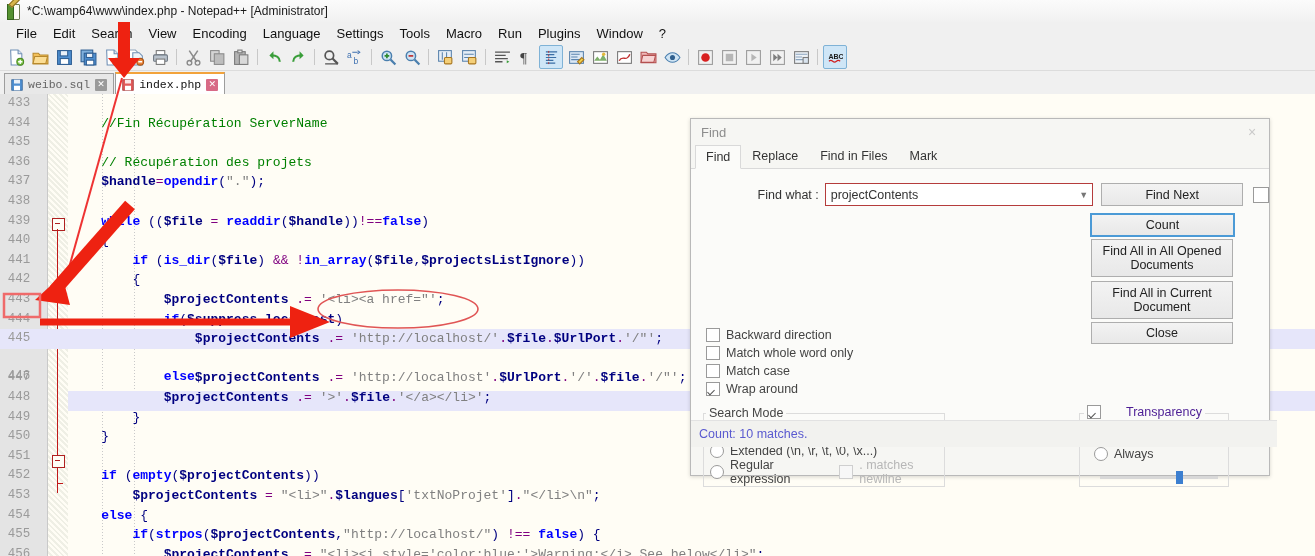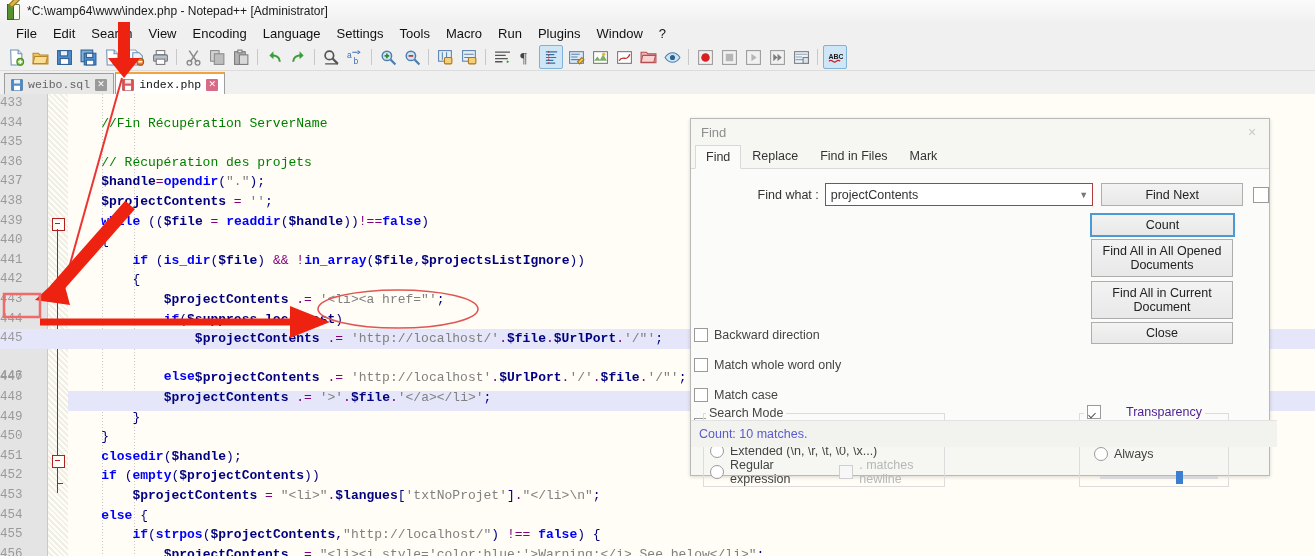--- a/index.html
+++ b/index.html
@@ -41,21 +41,21 @@
   .tabclose{width:12px;height:12px;display:flex;align-items:center;justify-content:center;
     font-size:9px;color:#fff;font-family:"Liberation Sans",sans-serif;line-height:1;border-radius:1px;}
   
   #editor{position:absolute;left:0;top:94px;width:1315px;height:462px;background:#fffdf5;overflow:hidden;}
   #gutter{position:absolute;left:0;top:0;width:47px;height:100%;background:#e4e4e4;
     border-right:1px solid #c9c9c9;}
   #fold{position:absolute;left:48px;top:0;width:20px;height:100%;
     background:repeating-linear-gradient(45deg,#fffdf5 0 2px,#efefe5 2px 4px);}
   .codeline{position:relative;height:19.6px;line-height:19.6px;white-space:pre;
     font-family:"Liberation Mono", monospace;font-size:13px;}
-  .ln{position:absolute;left:0;width:38px;text-align:left;color:#9a9a9a;font-family:"Liberation Mono",monospace;font-size:12.5px;}
+  .ln{position:absolute;left:0;width:38px;text-align:center;color:#9a9a9a;font-family:"Liberation Mono",monospace;font-size:12.5px;}
   .src{position:absolute;left:70px;}
   .hl{background:#e6e6fa;}
   .hl .src,.hl .ln{background:transparent;}
   .rowbg{position:absolute;left:68px;right:0;height:19.6px;}
   
   .c-com{color:#008000;}       
   .c-var{color:#000080;font-weight:bold;}  
   .c-kw{color:#0000ff;font-weight:bold;}   
   .c-fn{color:#0000ff;font-weight:bold;}
   .c-str{color:#808080;}
@@ -408,34 +408,34 @@
   <div class="foldbox" style="top:361px;"></div>
 
   <div class="rowbg" style="top:297px;background:#e6e6fa;"></div>
 
   <div id="codewrap">
       <div class="codeline" style="top: 0px; position: absolute; left: 0px; right: 0px;"><span class="ln">433</span><span class="src"></span></div>
       <div class="codeline" style="top: 19.6px; position: absolute; left: 0px; right: 0px;"><span class="ln">434</span><span class="src"><span class="c-com">    //Fin Récupération ServerName</span></span></div>
       <div class="codeline" style="top: 39.2px; position: absolute; left: 0px; right: 0px;"><span class="ln">435</span><span class="src"></span></div>
       <div class="codeline" style="top: 58.8px; position: absolute; left: 0px; right: 0px;"><span class="ln">436</span><span class="src"><span class="c-com">    // Récupération des projets</span></span></div>
       <div class="codeline" style="top: 78.4px; position: absolute; left: 0px; right: 0px;"><span class="ln">437</span><span class="src">    <span class="c-var">$handle</span><span class="c-op">=</span><span class="c-fn">opendir</span><span class="c-pun">(</span><span class="c-str2">"."</span><span class="c-pun">)</span><span class="c-pun">;</span></span></div>
-      <div class="codeline" style="top: 98px; position: absolute; left: 0px; right: 0px;"><span class="ln">438</span><span class="src">    <span class="c-var">$projectContents</span> <span class="c-op">=</span> <span class="c-str">''</span><span class="c-pun">;</span></span></div>
+      <div class="codeline" style="top: 98px; position: absolute; left: 0px; right: 0px;"><span class="ln">438</span></div>
       <div class="codeline" style="top: 117.6px; position: absolute; left: 0px; right: 0px;"><span class="ln">439</span><span class="src">    <span class="c-kw">while</span> <span class="c-pun">(</span><span class="c-pun">(</span><span class="c-var">$file</span> <span class="c-op">=</span> <span class="c-fn">readdir</span><span class="c-pun">(</span><span class="c-var">$handle</span><span class="c-pun">)</span><span class="c-pun">)</span><span class="c-op">!</span><span class="c-op">=</span><span class="c-op">=</span><span class="c-kw">false</span><span class="c-pun">)</span></span></div>
       <div class="codeline" style="top: 137.2px; position: absolute; left: 0px; right: 0px;"><span class="ln">440</span><span class="src">    <span class="c-pun">{</span></span></div>
       <div class="codeline" style="top: 156.8px; position: absolute; left: 0px; right: 0px;"><span class="ln">441</span><span class="src">        <span class="c-kw">if</span> <span class="c-pun">(</span><span class="c-fn">is_dir</span><span class="c-pun">(</span><span class="c-var">$file</span><span class="c-pun">)</span> <span class="c-op">&amp;</span><span class="c-op">&amp;</span> <span class="c-op">!</span><span class="c-fn">in_array</span><span class="c-pun">(</span><span class="c-var">$file</span><span class="c-pun">,</span><span class="c-var">$projectsListIgnore</span><span class="c-pun">)</span><span class="c-pun">)</span></span></div>
       <div class="codeline" style="top: 176.4px; position: absolute; left: 0px; right: 0px;"><span class="ln">442</span><span class="src">        <span class="c-pun">{</span></span></div>
       <div class="codeline" style="top: 196px; position: absolute; left: 0px; right: 0px;"><span class="ln">443</span><span class="src">            <span class="c-var">$projectContents</span> <span class="c-op">.</span><span class="c-op">=</span> <span class="c-str">'&lt;li&gt;&lt;a href="'</span><span class="c-pun">;</span></span></div>
       <div class="codeline" style="top: 215.6px; position: absolute; left: 0px; right: 0px;"><span class="ln">444</span><span class="src">            <span class="c-kw">if</span><span class="c-pun">(</span><span class="c-var">$suppress_localhost</span><span class="c-pun">)</span></span></div>
       <div class="codeline hl" style="top: 235.2px; position: absolute; left: 0px; right: 0px;"><span class="ln">445</span><span class="src">                <span class="c-var">$projectContents</span> <span class="c-op">.</span><span class="c-op">=</span> <span class="c-str">'http://localhost/'</span><span class="c-op">.</span><span class="c-var">$file</span><span class="c-op">.</span><span class="c-var">$UrlPort</span><span class="c-op">.</span><span class="c-str">'/"'</span><span class="c-pun">;</span></span></div>
       <div class="codeline" style="top: 273px; position: absolute; left: 0px; right: 0px;"><span class="ln">446</span><span class="src">            <span class="c-kw">else</span></span></div>
       <div class="codeline" style="top: 274.4px; position: absolute; left: 0px; right: 0px;"><span class="ln">447</span><span class="src">                <span class="c-var">$projectContents</span> <span class="c-op">.</span><span class="c-op">=</span> <span class="c-str">'http://localhost'</span><span class="c-op">.</span><span class="c-var">$UrlPort</span><span class="c-op">.</span><span class="c-str">'/'</span><span class="c-op">.</span><span class="c-var">$file</span><span class="c-op">.</span><span class="c-str">'/"'</span><span class="c-pun">;</span></span></div>
       <div class="codeline" style="top: 294px; position: absolute; left: 0px; right: 0px;"><span class="ln">448</span><span class="src">            <span class="c-var">$projectContents</span> <span class="c-op">.</span><span class="c-op">=</span> <span class="c-str">'&gt;'</span><span class="c-op">.</span><span class="c-var">$file</span><span class="c-op">.</span><span class="c-str">'&lt;/a&gt;&lt;/li&gt;'</span><span class="c-pun">;</span></span></div>
       <div class="codeline" style="top: 313.6px; position: absolute; left: 0px; right: 0px;"><span class="ln">449</span><span class="src">        <span class="c-pun">}</span></span></div>
       <div class="codeline" style="top: 333.2px; position: absolute; left: 0px; right: 0px;"><span class="ln">450</span><span class="src">    <span class="c-pun">}</span></span></div>
-      <div class="codeline" style="top: 352.8px; position: absolute; left: 0px; right: 0px;"><span class="ln">451</span><span class="src">    <span class="c-fn">closedir</span><span class="c-pun">(</span><span class="c-var">$handle</span><span class="c-pun">)</span><span class="c-pun">;</span></span></div>
+      <div class="codeline" style="top: 352.8px; position: absolute; left: 0px; right: 0px;"><span class="ln">451</span></div>
       <div class="codeline" style="top: 372.4px; position: absolute; left: 0px; right: 0px;"><span class="ln">452</span><span class="src">    <span class="c-kw">if</span> <span class="c-pun">(</span><span class="c-kw">empty</span><span class="c-pun">(</span><span class="c-var">$projectContents</span><span class="c-pun">)</span><span class="c-pun">)</span></span></div>
       <div class="codeline" style="top: 392px; position: absolute; left: 0px; right: 0px;"><span class="ln">453</span><span class="src">        <span class="c-var">$projectContents</span> <span class="c-op">=</span> <span class="c-str2">"&lt;li&gt;"</span><span class="c-op">.</span><span class="c-var">$langues</span><span class="c-pun">[</span><span class="c-str">'txtNoProjet'</span><span class="c-pun">]</span><span class="c-op">.</span><span class="c-str2">"&lt;/li&gt;\n"</span><span class="c-pun">;</span></span></div>
       <div class="codeline" style="top: 411.6px; position: absolute; left: 0px; right: 0px;"><span class="ln">454</span><span class="src">    <span class="c-kw">else</span> <span class="c-pun">{</span></span></div>
       <div class="codeline" style="top: 431.2px; position: absolute; left: 0px; right: 0px;"><span class="ln">455</span><span class="src">        <span class="c-kw">if</span><span class="c-pun">(</span><span class="c-fn">strpos</span><span class="c-pun">(</span><span class="c-var">$projectContents</span><span class="c-pun">,</span><span class="c-str2">"http://localhost/"</span><span class="c-pun">)</span> <span class="c-op">!</span><span class="c-op">=</span><span class="c-op">=</span> <span class="c-kw">false</span><span class="c-pun">)</span> <span class="c-pun">{</span></span></div>
       <div class="codeline" style="top: 450.8px; position: absolute; left: 0px; right: 0px;"><span class="ln">456</span><span class="src">            <span class="c-var">$projectContents</span> <span class="c-op">.</span><span class="c-op">=</span> <span class="c-str2">"&lt;li&gt;&lt;i style='color:blue;'&gt;Warning:&lt;/i&gt; See below&lt;/li&gt;"</span><span class="c-pun">;</span></span></div>
     </div>
 </div>
 
 <div id="find">
   <div id="find-title">
@@ -459,21 +459,21 @@
       </div>
       <div class="btn" style="width:140px;height:21px;margin-left:8px;">Find Next</div>
       <span class="cbx" style="width:14px;height:14px;margin-left:10px;"></span>
     </div>
 
     <div class="btn focus" style="position:absolute;left:399px;top:44px;width:141px;height:20px;">Count</div>
     <div class="btn" style="position:absolute;left:400px;top:70px;width:140px;height:36px;flex-direction:column;">Find All in All Opened Documents</div>
     <div class="btn" style="position:absolute;left:400px;top:112px;width:140px;height:36px;flex-direction:column;">Find All in Current Document</div>
     <div class="btn" style="position:absolute;left:400px;top:153px;width:140px;height:20px;">Close</div>
 
-    <div style="position:absolute;left:3px;top:157px;display:flex;flex-direction:column;gap:12px;">
+    <div style="position:absolute;left:15px;top:157px;display:flex;flex-direction:column;gap:0;">
       <div class="optrow">
         <span class="cbx"></span>
         <span>Backward direction</span>
       </div>
       <div class="optrow">
         <span class="cbx"></span>
         <span>Match whole word only</span>
       </div>
       <div class="optrow">
         <span class="cbx"></span>

